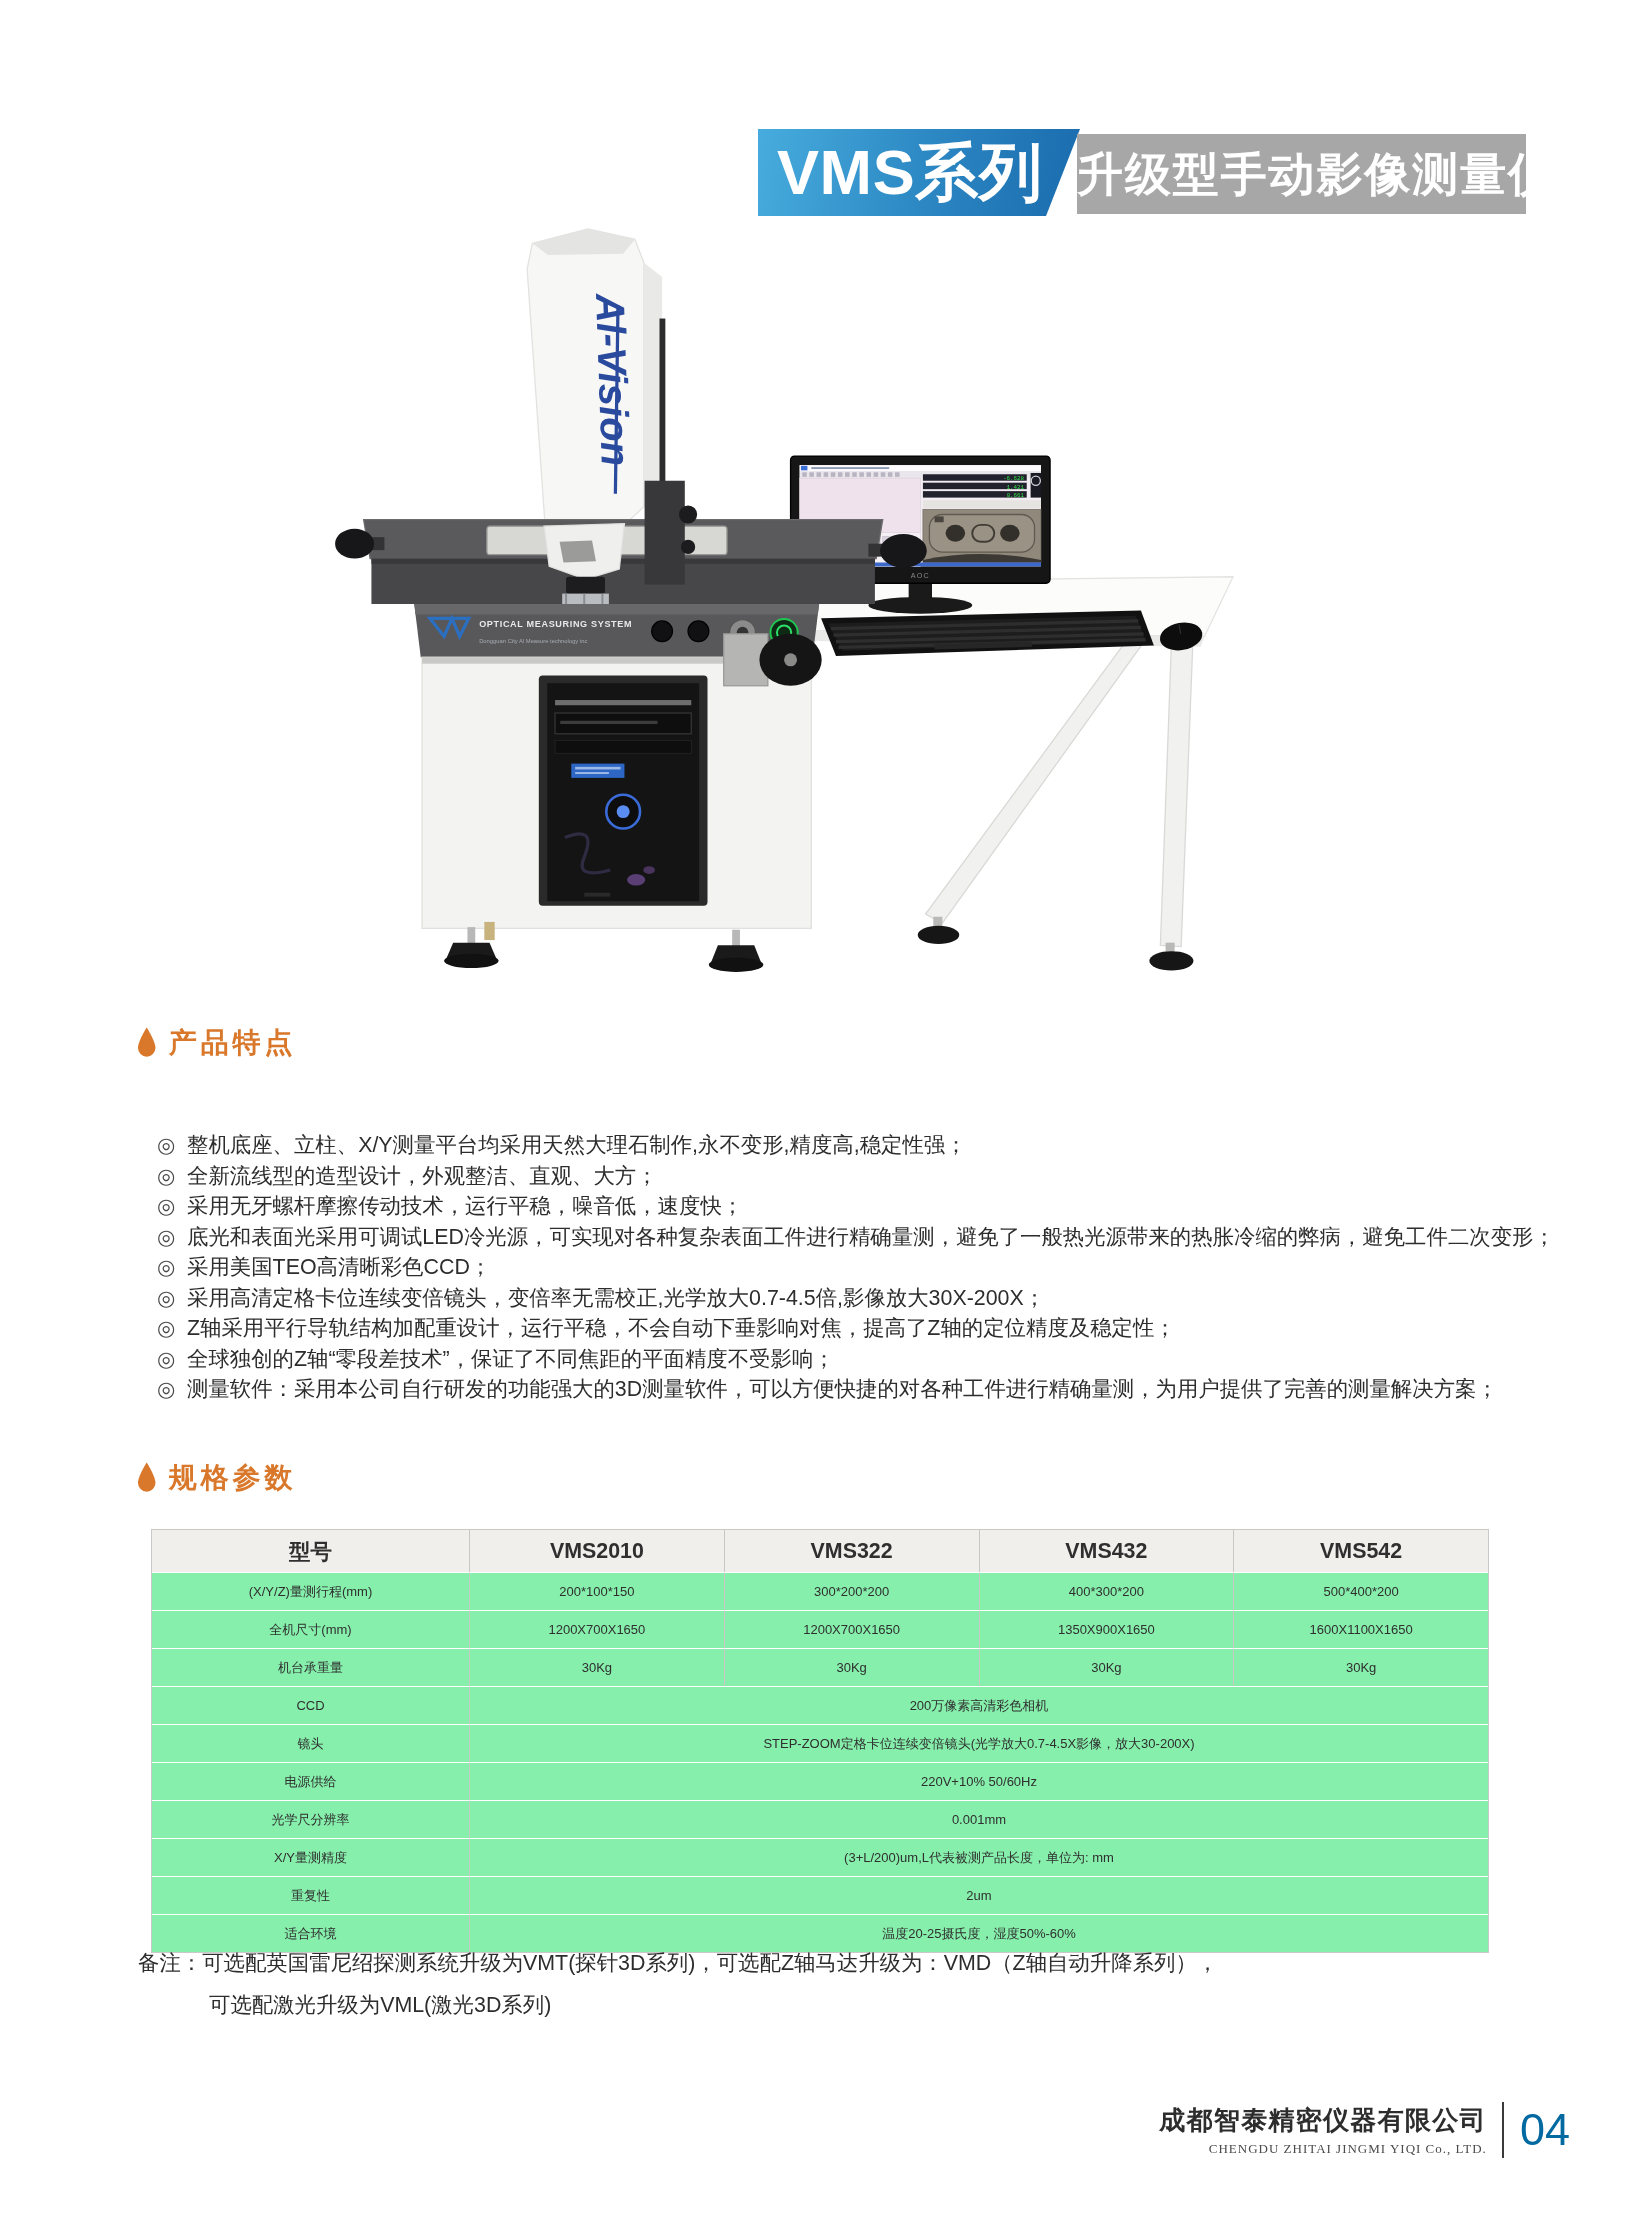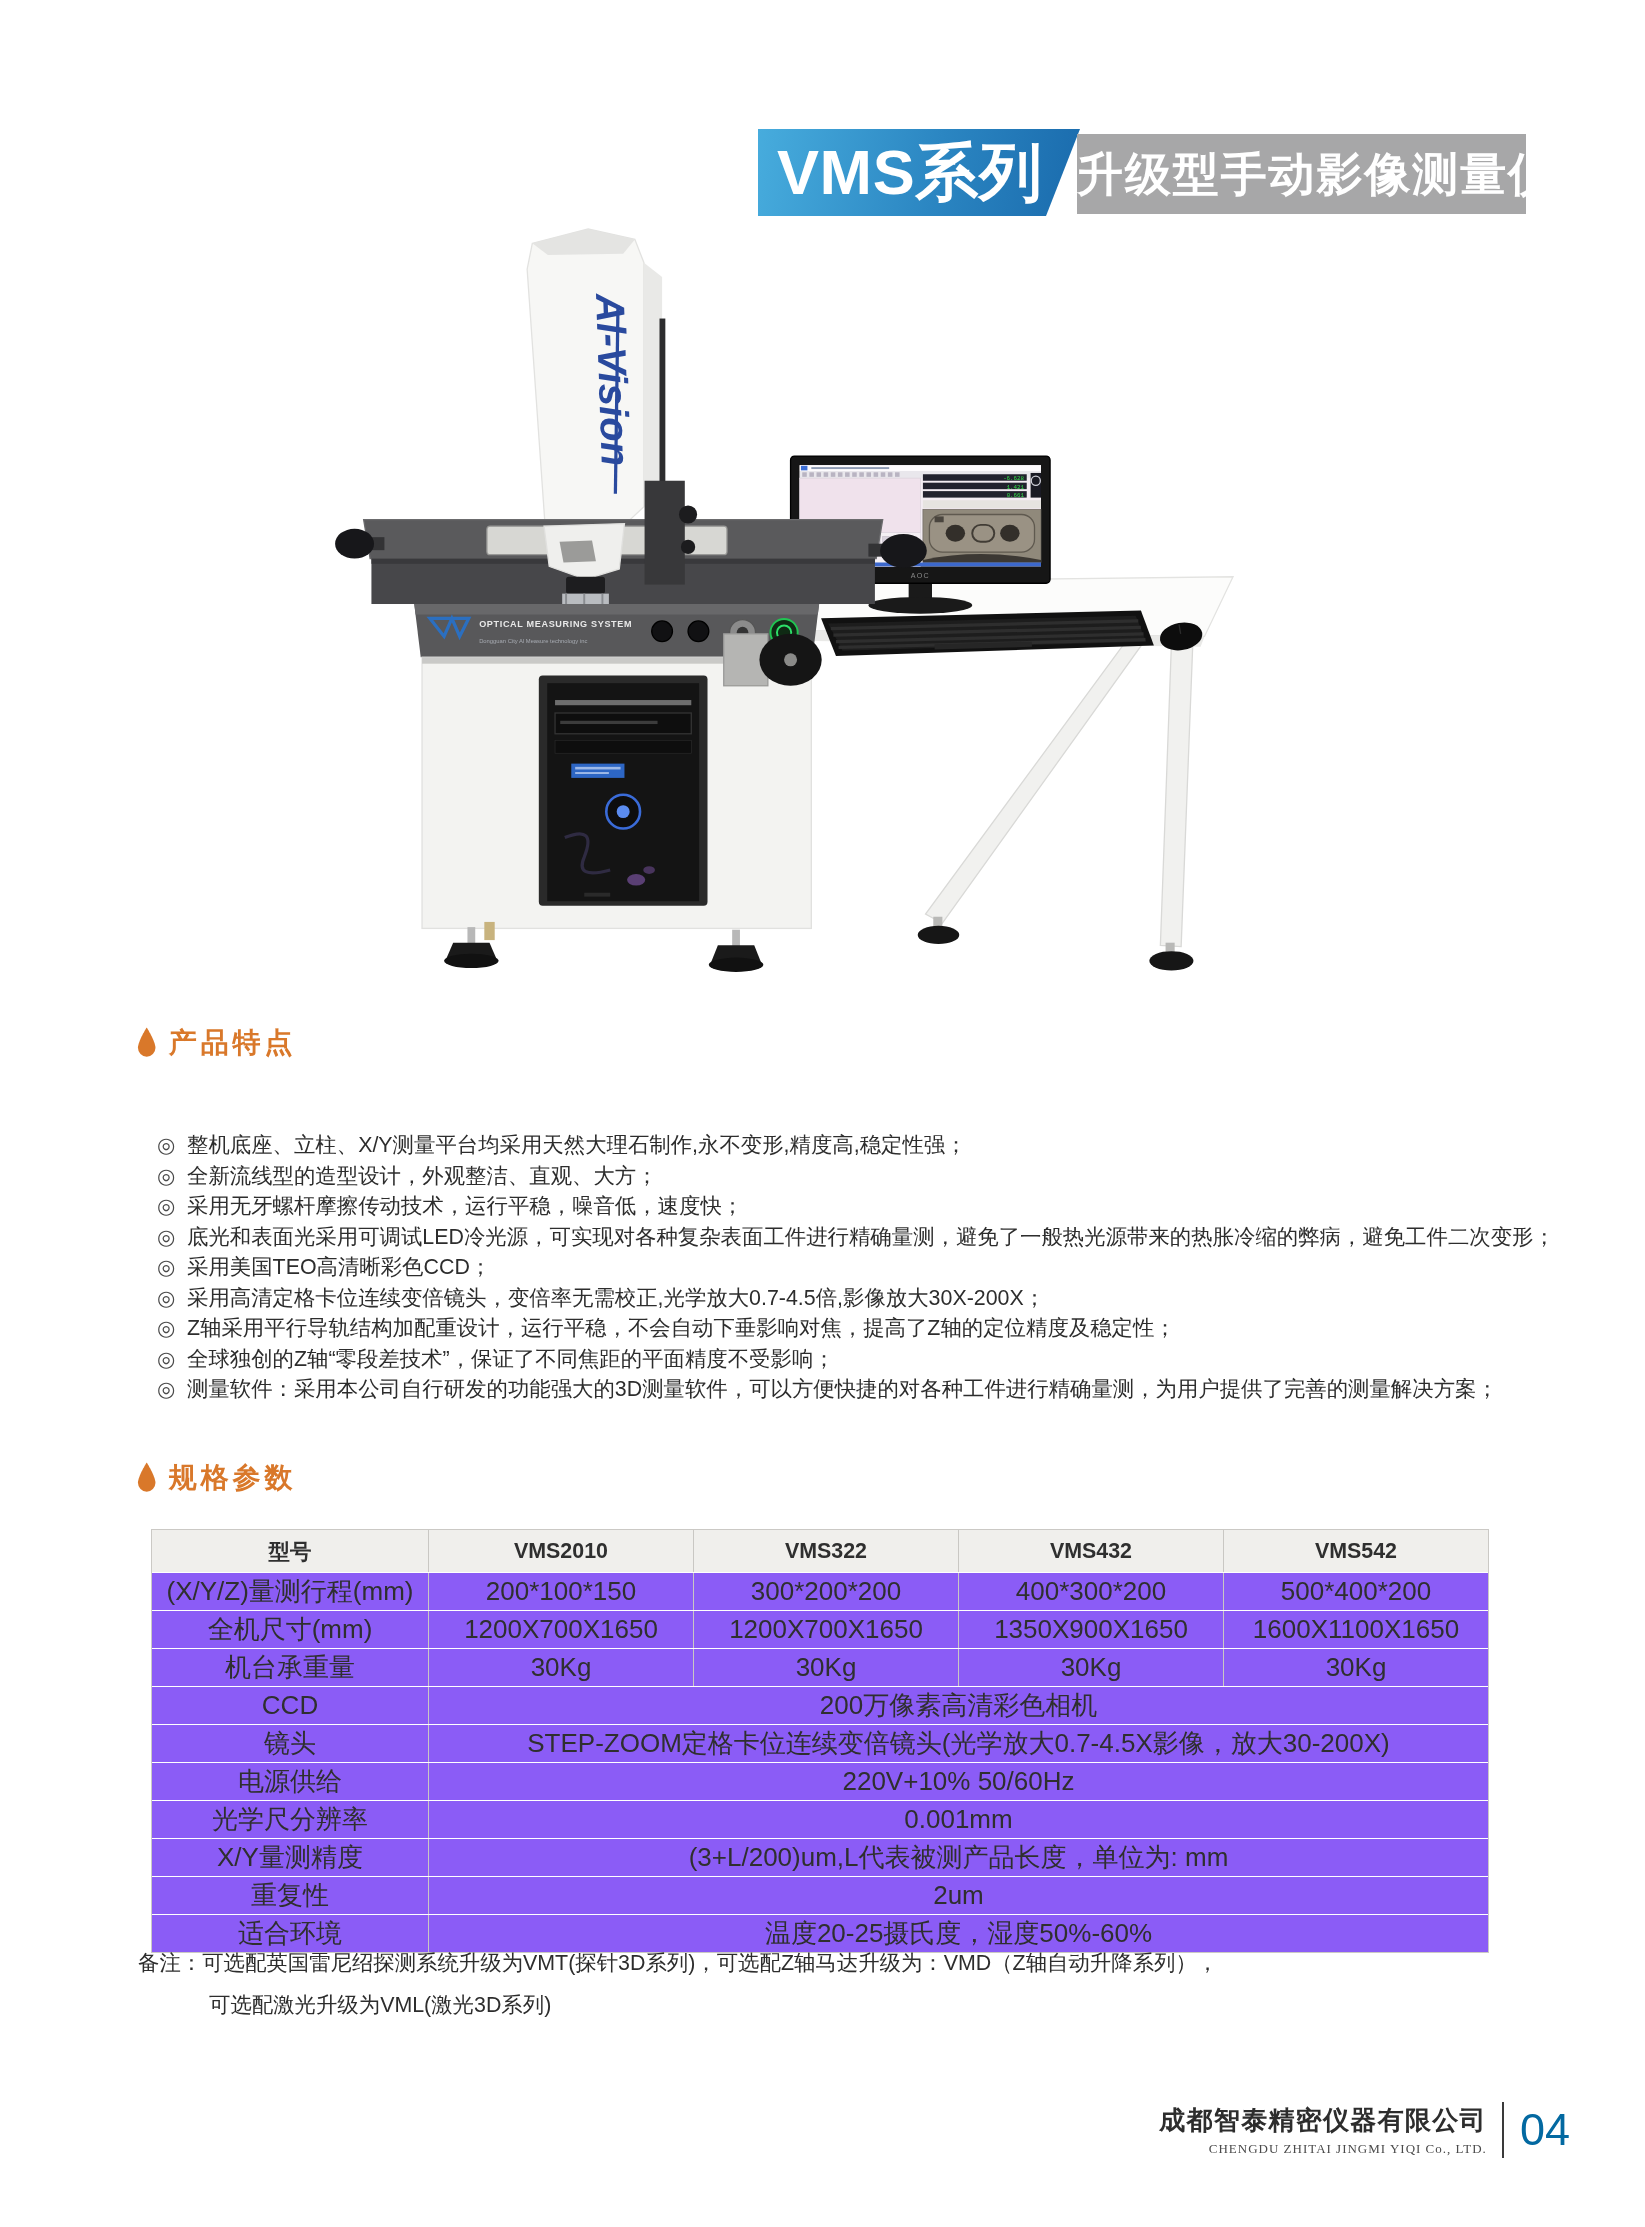--- a/index.html
+++ b/index.html
@@ -35,26 +35,26 @@
   .features .ftxt{font-size:21.4px;color:#2d2d2d;line-height:28.6px;}
   
   .spec-table{
     position:absolute;left:151px;top:1529px;width:1338px;
     border:1.3px solid #cbc9c5;border-top-width:1.9px;border-bottom-width:1.9px;
     background:#ffffff;box-sizing:border-box;
   }
   .trow{display:flex;border-bottom:1.9px solid #ffffff;}
   .trow:last-child{border-bottom:none;}
   .tcell{
-    background:#8b5cf6;border-right:1.3px solid #c9c7c3;
+    background:#86efac;border-right:1.3px solid #c9c7c3;
     display:flex;align-items:center;justify-content:center;
-    font-size:26px;color:#2f2f2f;white-space:nowrap;box-sizing:border-box;
+    font-size:13px;color:#2f2f2f;white-space:nowrap;box-sizing:border-box;
   }
   .tcell:last-child{border-right:none;}
-  .c-label{width:277px;flex:0 0 auto;}
+  .c-label{width:318px;flex:0 0 auto;}
   .c-val{flex:1 1 0;}
   .c-span{flex:1 1 0;}
   .trow.thead .tcell{background:#f0efec;font-weight:bold;font-size:21.4px;height:42px;}
   .trow .tcell{height:37px;}
   .trow.thead .tcell{height:42px;}
   
   .note{position:absolute;left:138px;top:1948px;width:1428px;font-size:21.4px;color:#2d2d2d;}
   .note .row1{display:flex;white-space:nowrap;}
   .note .row2{margin-left:71px;margin-top:13px;white-space:nowrap;}
   

